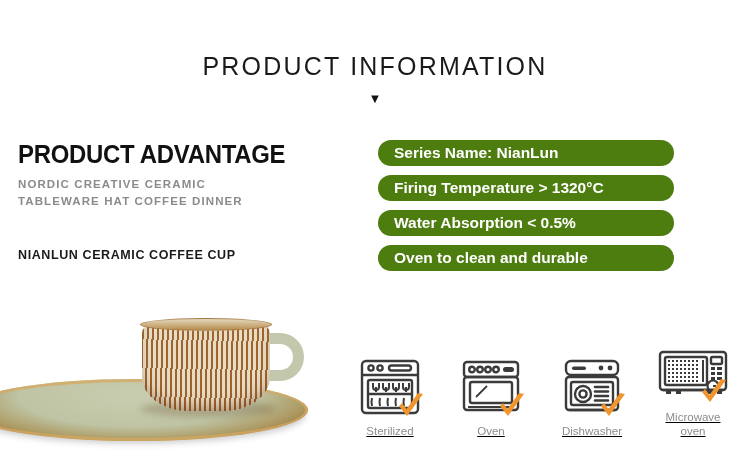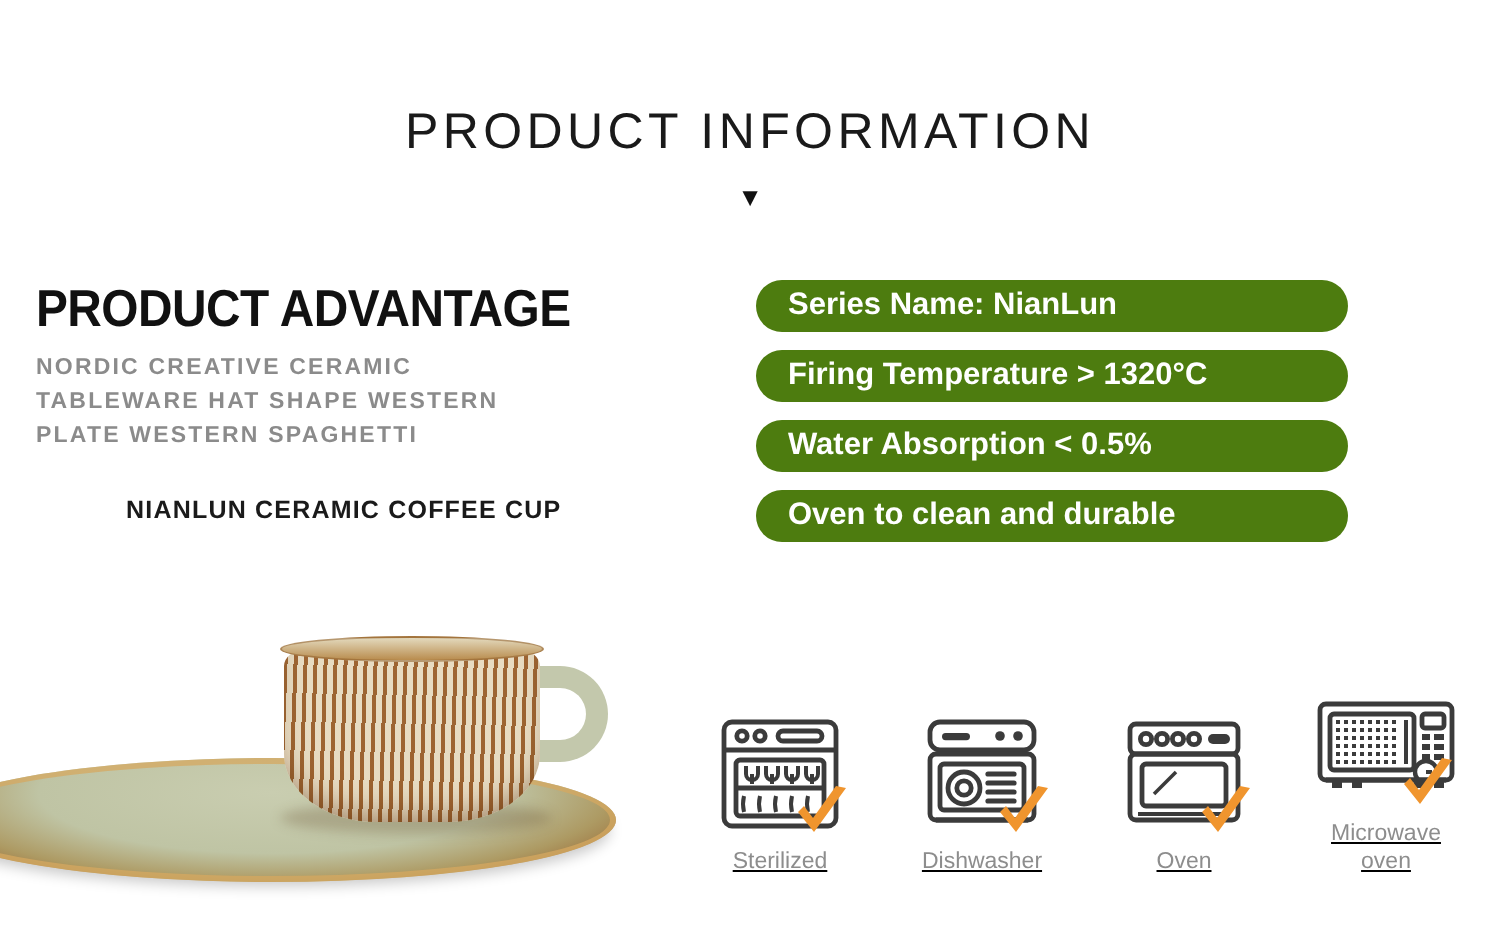--- a/index.html
+++ b/index.html
@@ -71,21 +71,20 @@
   .advantage-desc div { white-space: nowrap; font-weight: bold; }
   .product-line {
     position: absolute;
     left: 18px;
     top: 248px;
     font-size: 12.5px;
     font-weight: 700;
     letter-spacing: 0.6px;
     color: #1a1a1a;
     white-space: nowrap;
-    margin-left: 45px;
   }
 
   
   .spec-list {
     position: absolute;
     left: 378px;
     top: 140px;
     width: 296px;
   }
   .spec-badge {
@@ -235,22 +234,21 @@
 <body>
 
 <div id="banner">
 
   <div class="page-title">PRODUCT INFORMATION</div>
   <div class="title-arrow">▼</div>
 
   <div class="advantage-heading">PRODUCT ADVANTAGE</div>
   <div class="advantage-desc">
     <div>NORDIC CREATIVE CERAMIC</div>
-    <div>TABLEWARE HAT SHAPE WESTERN</div>
-    <div>PLATE WESTERN SPAGHETTI</div>
+    <div>TABLEWARE HAT COFFEE DINNER</div>
   </div>
   <div class="product-line">NIANLUN  CERAMIC COFFEE CUP</div>
 
   <div class="spec-list">
     <div class="spec-badge">Series Name: NianLun</div>
     <div class="spec-badge">Firing Temperature &gt; 1320°C</div>
     <div class="spec-badge">Water Absorption &lt; 0.5%</div>
     <div class="spec-badge">Oven to clean and durable</div>
   </div>
 
@@ -295,20 +293,41 @@
         <svg class="check" viewBox="0 0 30 28">
           <path d="M3 14 L11 24 L27 2 L22 1 L10.5 17 L6 11 Z" fill="#f0952e"></path>
         </svg>
       </div>
       <div class="feature-label">Sterilized</div>
     </div>
 
     <div class="feature">
       <div class="feature-icon">
         <svg width="62" height="58" viewBox="0 0 62 58" fill="none" stroke="#3b3b3b" stroke-width="2.4">
+          <rect x="4" y="4" width="54" height="15" rx="3"></rect>
+          <circle cx="12" cy="11.5" r="2.8"></circle>
+          <circle cx="20" cy="11.5" r="2.8"></circle>
+          <circle cx="28" cy="11.5" r="2.8"></circle>
+          <circle cx="36" cy="11.5" r="2.8"></circle>
+          <rect x="43" y="9" width="11" height="5" rx="2.5" fill="#3b3b3b" stroke="none"></rect>
+          <rect x="4" y="19" width="54" height="33" rx="3"></rect>
+          <rect x="10" y="24" width="42" height="21" rx="2"></rect>
+          <line x1="16" y1="39" x2="27" y2="28" stroke-width="1.8"></line>
+          <line x1="8" y1="49" x2="54" y2="49" stroke-width="2"></line>
+        </svg>
+        <svg class="check" viewBox="0 0 30 28">
+          <path d="M3 14 L11 24 L27 2 L22 1 L10.5 17 L6 11 Z" fill="#f0952e"></path>
+        </svg>
+      </div>
+      <div class="feature-label">Oven</div>
+    </div>
+
+    <div class="feature">
+      <div class="feature-icon">
+        <svg width="62" height="58" viewBox="0 0 62 58" fill="none" stroke="#3b3b3b" stroke-width="2.4">
           <rect x="5" y="3" width="52" height="14" rx="5"></rect>
           <rect x="11" y="8.5" width="14" height="3.6" rx="1.8" fill="#3b3b3b" stroke="none"></rect>
           <circle cx="40" cy="10" r="2.4" fill="#3b3b3b" stroke="none"></circle>
           <circle cx="49" cy="10" r="2.4" fill="#3b3b3b" stroke="none"></circle>
           <rect x="5" y="19" width="52" height="33" rx="3"></rect>
           <rect x="10" y="24" width="42" height="23" rx="2"></rect>
           <circle cx="22" cy="36" r="8"></circle>
           <circle cx="22" cy="36" r="3.6"></circle>
           <g stroke-width="2.6" stroke-linecap="round">
             <line x1="34" y1="29" x2="47" y2="29"></line>
@@ -316,41 +335,20 @@
             <line x1="34" y1="38" x2="47" y2="38"></line>
             <line x1="34" y1="42.5" x2="47" y2="42.5"></line>
           </g>
           <line x1="8" y1="52" x2="54" y2="52"></line>
         </svg>
         <svg class="check" viewBox="0 0 30 28">
           <path d="M3 14 L11 24 L27 2 L22 1 L10.5 17 L6 11 Z" fill="#f0952e"></path>
         </svg>
       </div>
       <div class="feature-label">Dishwasher</div>
-    </div>
-
-    <div class="feature">
-      <div class="feature-icon">
-        <svg width="62" height="58" viewBox="0 0 62 58" fill="none" stroke="#3b3b3b" stroke-width="2.4">
-          <rect x="4" y="4" width="54" height="15" rx="3"></rect>
-          <circle cx="12" cy="11.5" r="2.8"></circle>
-          <circle cx="20" cy="11.5" r="2.8"></circle>
-          <circle cx="28" cy="11.5" r="2.8"></circle>
-          <circle cx="36" cy="11.5" r="2.8"></circle>
-          <rect x="43" y="9" width="11" height="5" rx="2.5" fill="#3b3b3b" stroke="none"></rect>
-          <rect x="4" y="19" width="54" height="33" rx="3"></rect>
-          <rect x="10" y="24" width="42" height="21" rx="2"></rect>
-          <line x1="16" y1="39" x2="27" y2="28" stroke-width="1.8"></line>
-          <line x1="8" y1="49" x2="54" y2="49" stroke-width="2"></line>
-        </svg>
-        <svg class="check" viewBox="0 0 30 28">
-          <path d="M3 14 L11 24 L27 2 L22 1 L10.5 17 L6 11 Z" fill="#f0952e"></path>
-        </svg>
-      </div>
-      <div class="feature-label">Oven</div>
     </div>
 
     <div class="feature">
       <div class="feature-icon">
         <svg width="72" height="58" viewBox="0 0 72 58" fill="none" stroke="#3b3b3b" stroke-width="2.4">
           <rect x="3" y="8" width="66" height="38" rx="3"></rect>
           <rect x="8" y="13" width="42" height="28" rx="2"></rect>
           <line x1="46" y1="16" x2="46" y2="38" stroke-width="2"></line>
           <g fill="#3b3b3b" stroke="none">
             <rect x="11" y="16" width="2" height="2"></rect>

